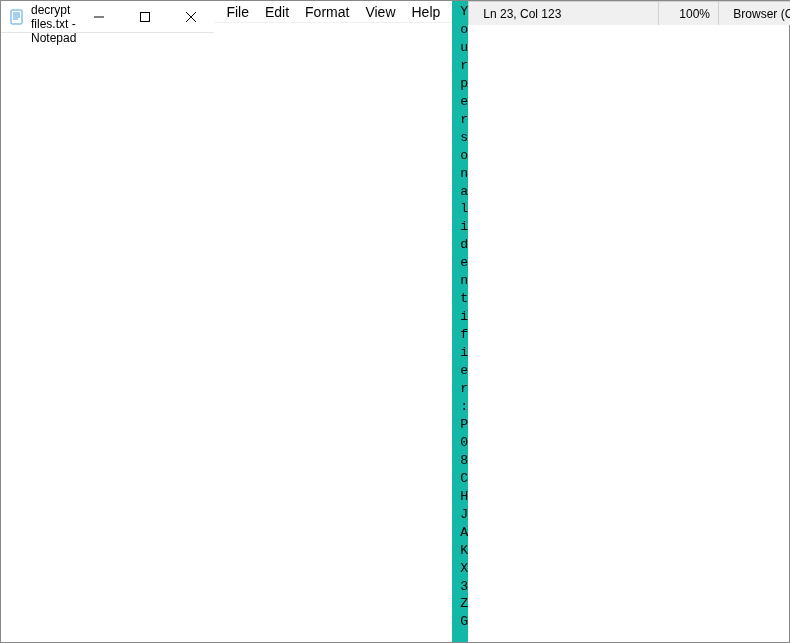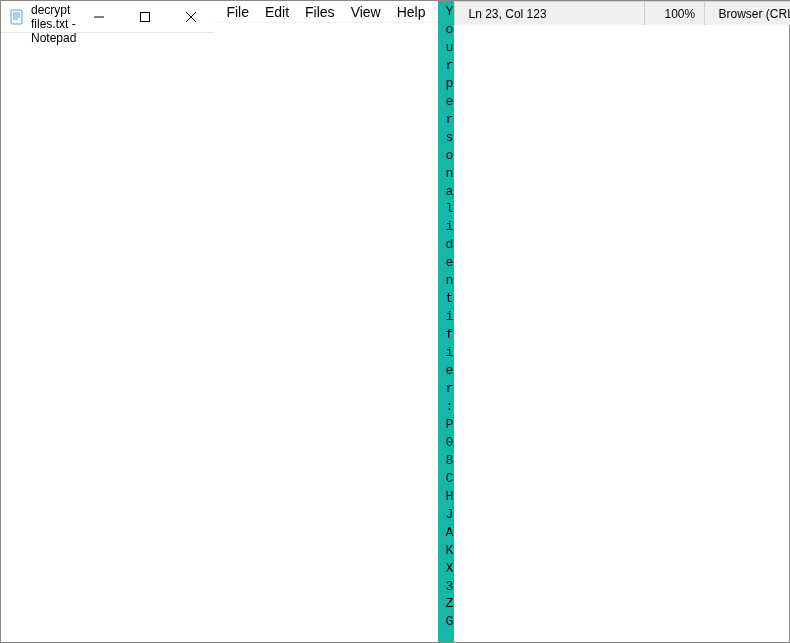--- a/index.html
+++ b/index.html
@@ -139,21 +139,21 @@
             <line x1="0" y1="0" x2="10" y2="10" stroke="#000" stroke-width="1"></line>
             <line x1="10" y1="0" x2="0" y2="10" stroke="#000" stroke-width="1"></line>
           </svg>
       </div>
     </div>
   </div>
 
   <div class="menubar">
     <span class="menu-item">File</span>
     <span class="menu-item">Edit</span>
-    <span class="menu-item">Files</span>
+    <span class="menu-item">Format</span>
     <span class="menu-item">View</span>
     <span class="menu-item">Help</span>
   </div>
 
   <div class="content"><span>Your personal identifier: P08CHJAKX3ZG
 
 All files on A.R.T.I.S network have been encrypted due to insufficient security.
 The only way to quickly and reliably regain access to your files is to contact us.
 The price depends on how fast you write to us.
 In other cases, you risk losing your time and access to data. Usually time is much more valuable than money.

